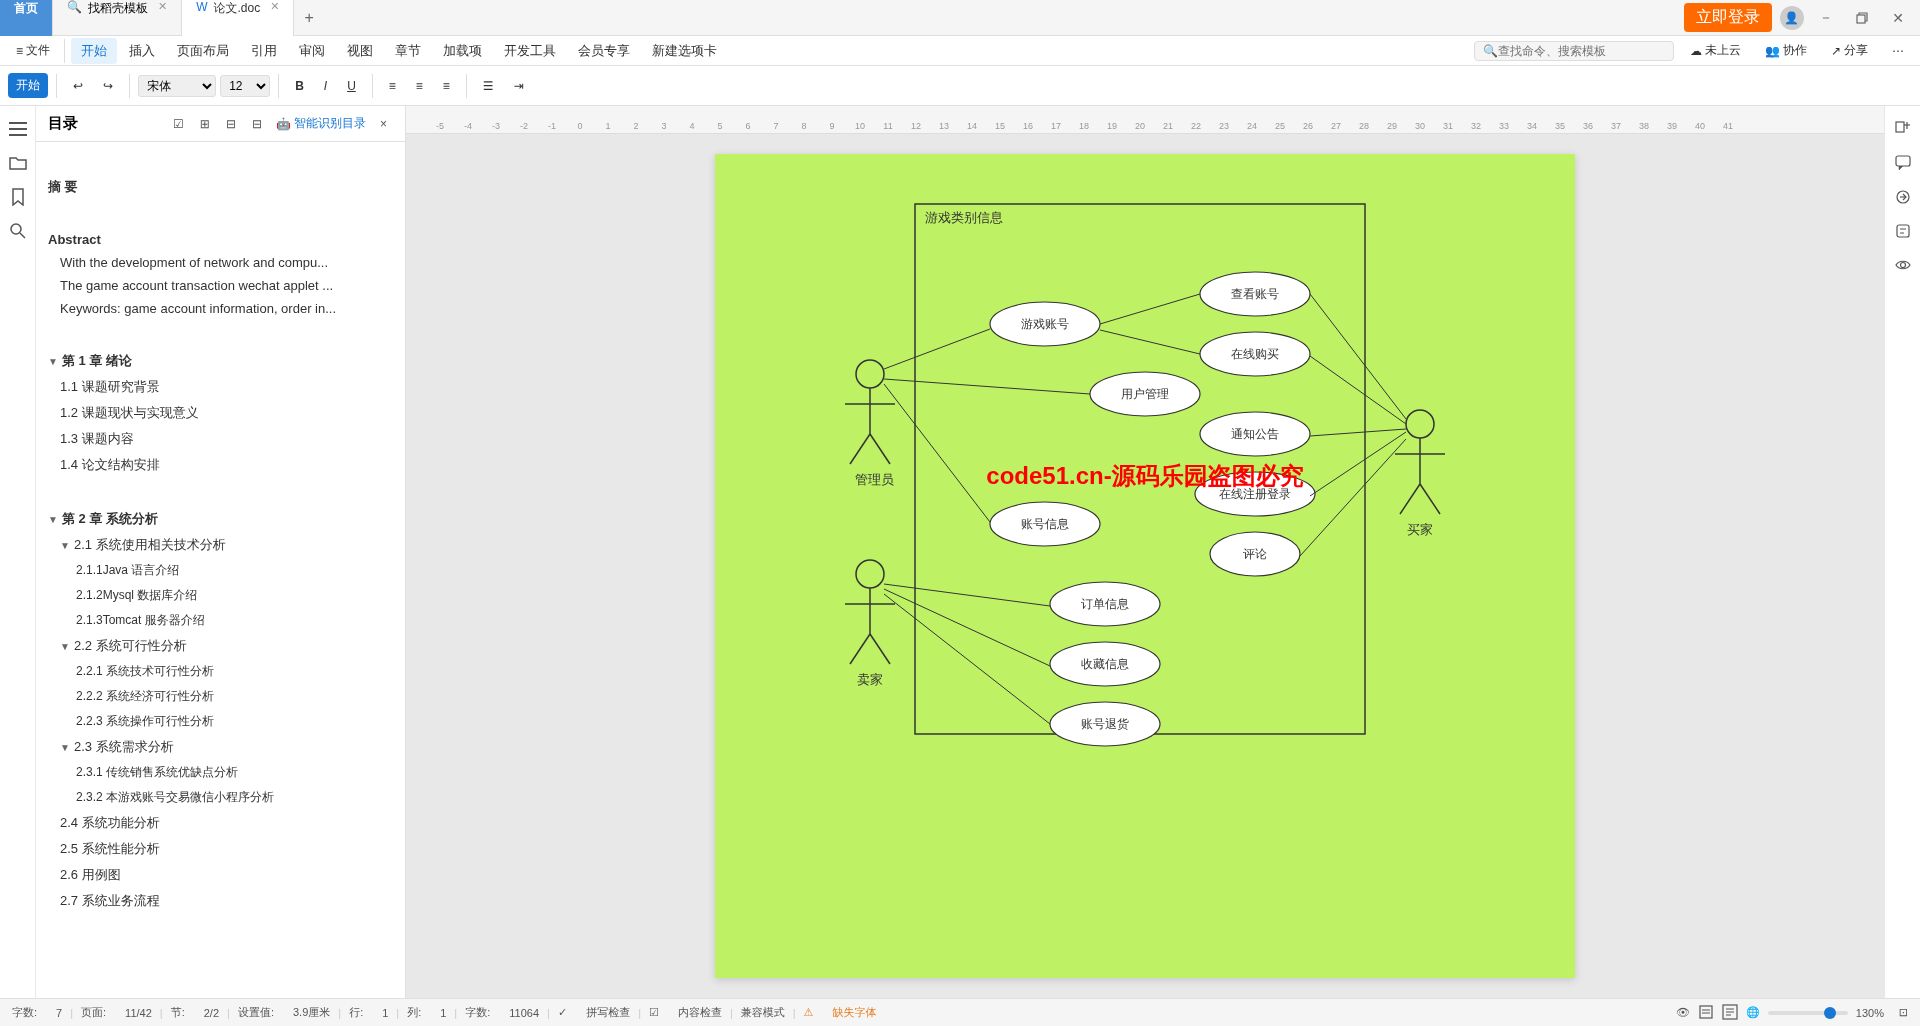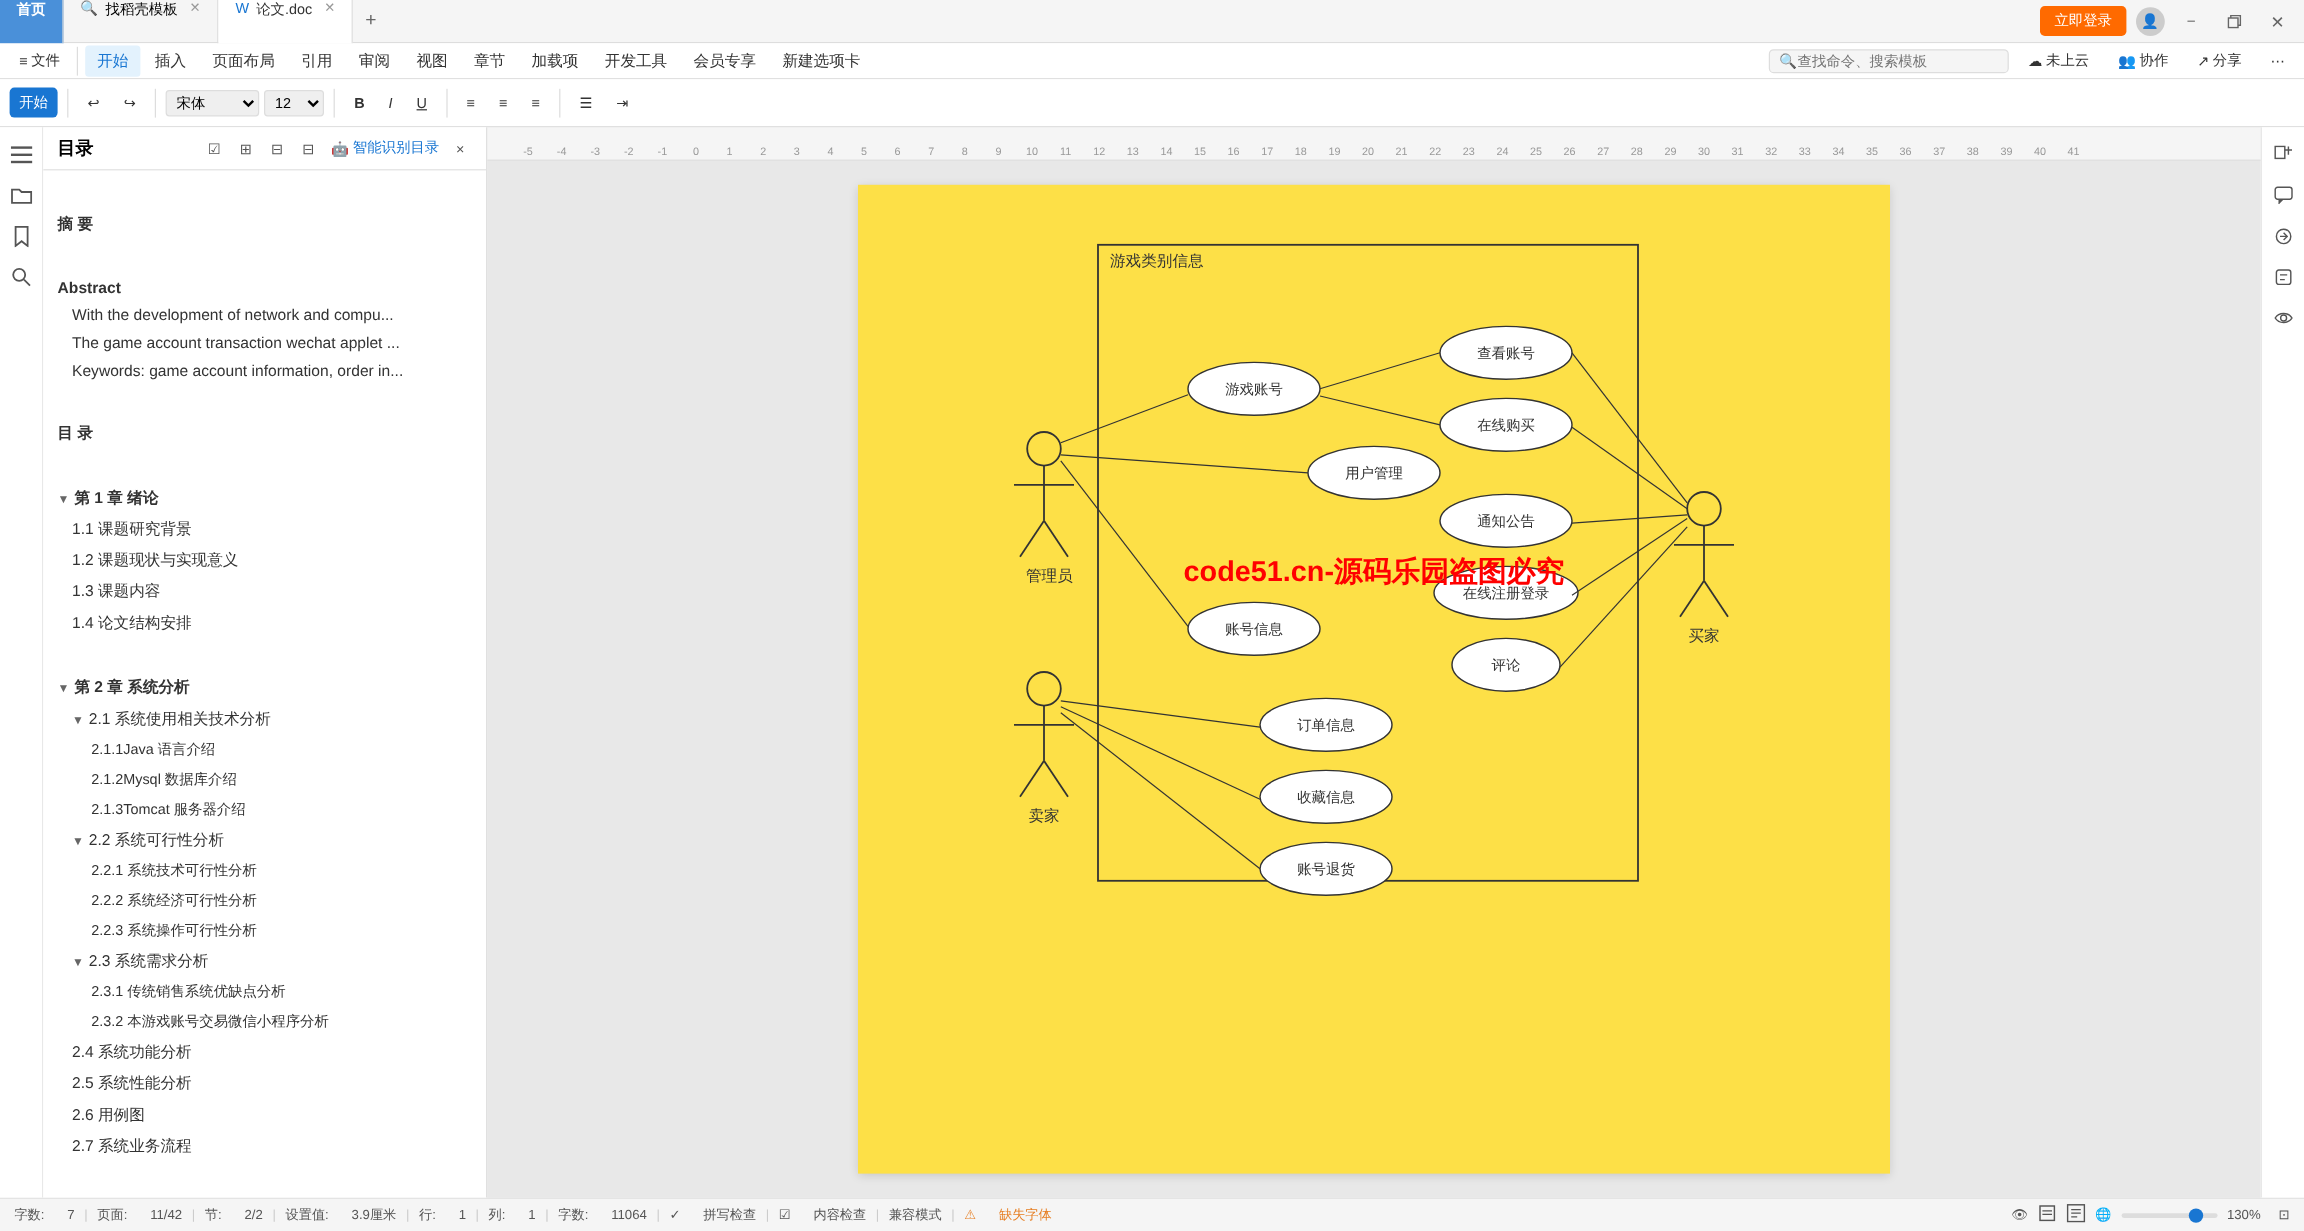--- a/index.html
+++ b/index.html
@@ -42,21 +42,21 @@
       padding-right: 8px;
     }
     .win-btn { width: 28px; height: 28px; display: flex; align-items: center; justify-content: center; cursor: pointer; border-radius: 4px; font-size: 14px; color: #666; }
     .register-btn {
       background: #ff6a00;
       color: #fff;
       border: none;
       padding: 4px 12px;
       border-radius: 4px;
       cursor: pointer;
-      font-size: 12px;
+      font-size: 16px;
     }
 
     
     #toolbar {
       height: 40px;
       background: #fff;
       display: flex;
       align-items: center;
       padding: 0 8px;
       border-bottom: 1px solid #e0e0e0;
@@ -204,21 +204,21 @@
       flex: 1;
       overflow-y: auto;
       overflow-x: hidden;
       display: flex;
       justify-content: center;
       padding: 20px 0;
     }
     #doc-page {
       width: 860px;
       min-height: 700px;
-      background: #fde047;
+      background: #bef264;
       box-shadow: 0 2px 8px rgba(0,0,0,0.15);
       position: relative;
       padding: 40px 60px;
     }
 
     
     .uml-container {
       width: 700px;
       margin: 0 auto;
       position: relative;
@@ -451,21 +451,20 @@
         <span>智能识别目录</span>
       </div>
       <div class="sidebar-tool-btn" style="margin-left:8px;">×</div>
     </div>
     <div id="toc-tree">
       <div class="toc-item level1">摘  要</div>
       <div class="toc-item level1">Abstract</div>
       <div class="toc-item level2">With the development of network and compu...</div>
       <div class="toc-item level2">The game account transaction wechat applet ...</div>
       <div class="toc-item level2">Keywords: game account information, order in...</div>
-      <div class="toc-item level1">目  录</div>
       <div class="toc-item level1"><span class="toc-arrow">▼</span>第 1 章  绪论</div>
       <div class="toc-item level2">1.1 课题研究背景</div>
       <div class="toc-item level2">1.2 课题现状与实现意义</div>
       <div class="toc-item level2">1.3 课题内容</div>
       <div class="toc-item level2">1.4 论文结构安排</div>
       <div class="toc-item level1"><span class="toc-arrow">▼</span>第 2 章  系统分析</div>
       <div class="toc-item level2"><span class="toc-arrow">▼</span>2.1 系统使用相关技术分析</div>
       <div class="toc-item level3">2.1.1Java 语言介绍</div>
       <div class="toc-item level3">2.1.2Mysql 数据库介绍</div>
       <div class="toc-item level3">2.1.3Tomcat 服务器介绍</div>

